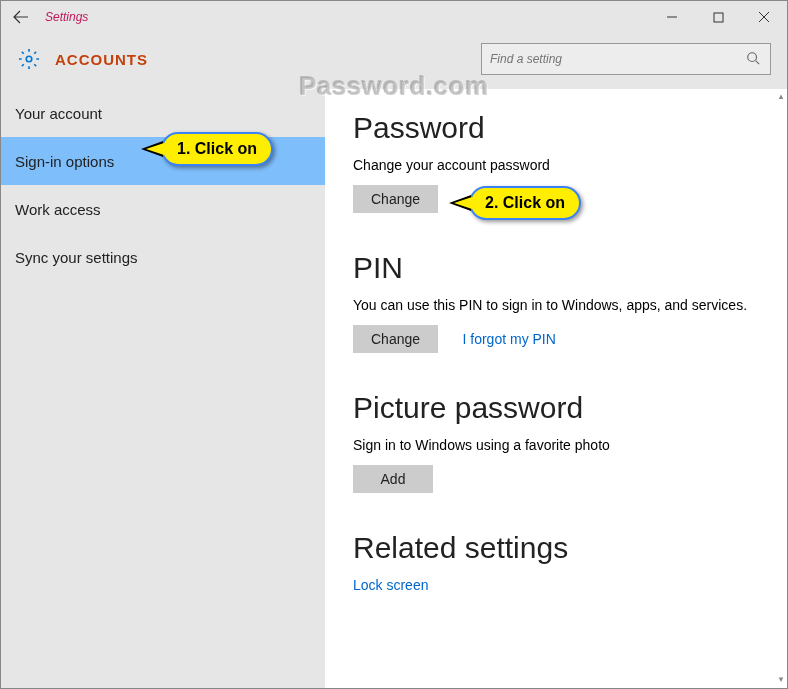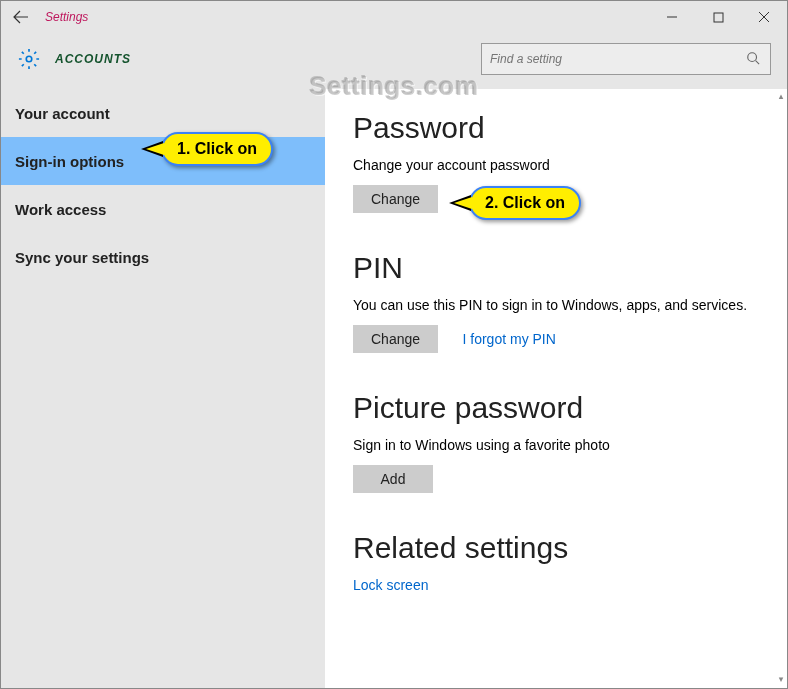--- a/index.html
+++ b/index.html
@@ -7,28 +7,28 @@
 
 .titlebar { height: 32px; background: #e6e6e6; display: flex; align-items: center; }
 .tb-back { width: 40px; height: 32px; display: flex; align-items: center; justify-content: center; cursor: pointer; }
 .tb-title { font-size: 12px; color: #be185d; padding-left: 4px; flex: 1; font-style: italic; }
 .tb-controls { display: flex; }
 .tb-btn { width: 46px; height: 32px; display: flex; align-items: center; justify-content: center; cursor: pointer; }
 .tb-btn svg { stroke: #333; }
 
 .header { height: 56px; background: #e6e6e6; display: flex; align-items: center; padding: 0 16px 4px 16px; }
 .header-icon { width: 24px; height: 24px; margin-right: 14px; color: #0078d7; display: flex; align-items: center; justify-content: center; }
-.header-title { font-size: 12px; font-weight: 600; letter-spacing: 1px; color: #14532d; flex: 1; font-style: italic; }
+.header-title { font-size: 15px; font-weight: 600; letter-spacing: 1px; color: #c2410c; flex: 1; }
 .search-box { width: 290px; height: 32px; border: 1px solid #999; background: #ededed; display: flex; align-items: center; padding: 0 8px; }
 .search-box input { flex: 1; border: none; outline: none; background: transparent; font-size: 12px; font-style: italic; color: #666; }
 .search-icon { width: 16px; height: 16px; color: #666; }
 
 .body { display: flex; height: calc(100% - 88px); }
 .sidebar { width: 324px; background: #e6e6e6; }
-.side-item { height: 48px; display: flex; align-items: center; padding-left: 14px; font-size: 15px; color: #222; cursor: pointer; font-weight: bold; }
+.side-item { height: 48px; display: flex; align-items: center; padding-left: 14px; font-size: 15px; color: #222; cursor: pointer; }
 .side-item.selected { background: #7ebefb; }
 
 .content { flex: 1; background: #fff; padding: 22px 22px 22px 28px; overflow-y: auto; position: relative; }
 .content h2 { font-size: 30px; font-weight: 400; color: #222; margin-bottom: 12px; }
 .content p { font-size: 14px; color: #000000; margin-bottom: 12px; }
 .btn { display: inline-block; min-width: 80px; padding: 6px 18px; background: #ccc; border: none; font-size: 14px; color: #222; cursor: pointer; text-align: center; }
 .link { color: #0066cc; font-size: 14px; cursor: pointer; margin-left: 20px; }
 .section { margin-bottom: 38px; }
 .related-link { color: #0066cc; font-size: 14px; cursor: pointer; display: block; margin-top: 8px; }
 
@@ -135,16 +135,16 @@
       <span class="related-link">Lock screen</span>
     </div>
   </div>
 </div>
 
 <div class="scrollbar">
   <div class="scroll-up">▴</div>
   <div class="scroll-down">▾</div>
 </div>
 
-<div class="watermark">Settings.com</div>
+<div class="watermark">Password.com</div>
 
 <div class="callout callout1">1. Click on</div>
 <div class="callout callout2">2. Click on</div>
 
 </body></html>

